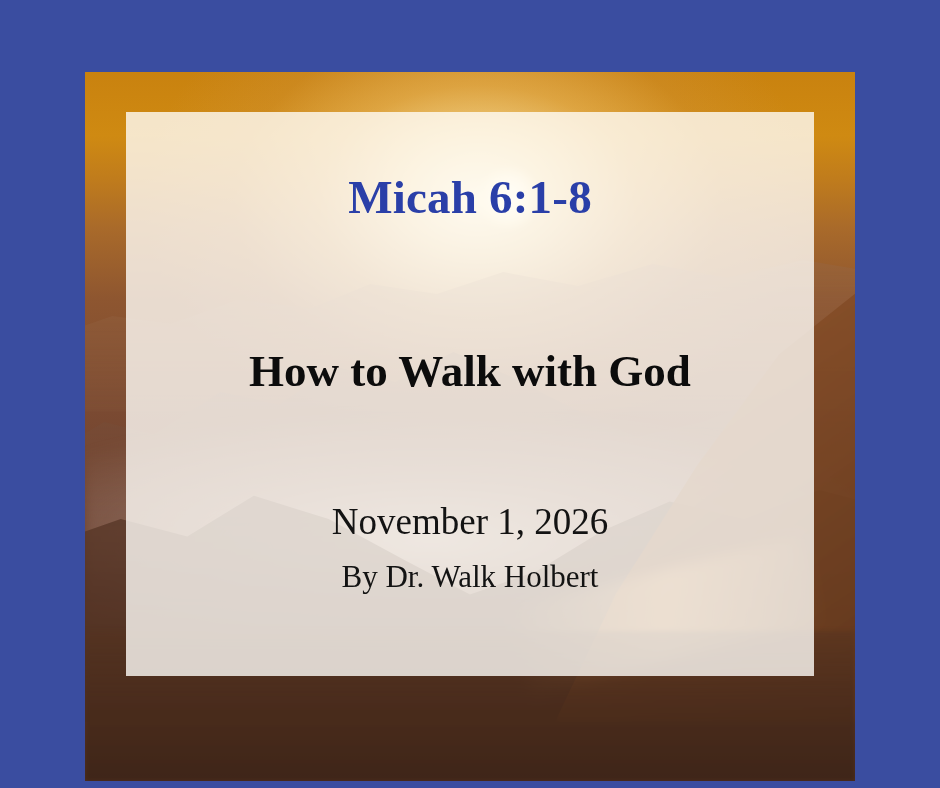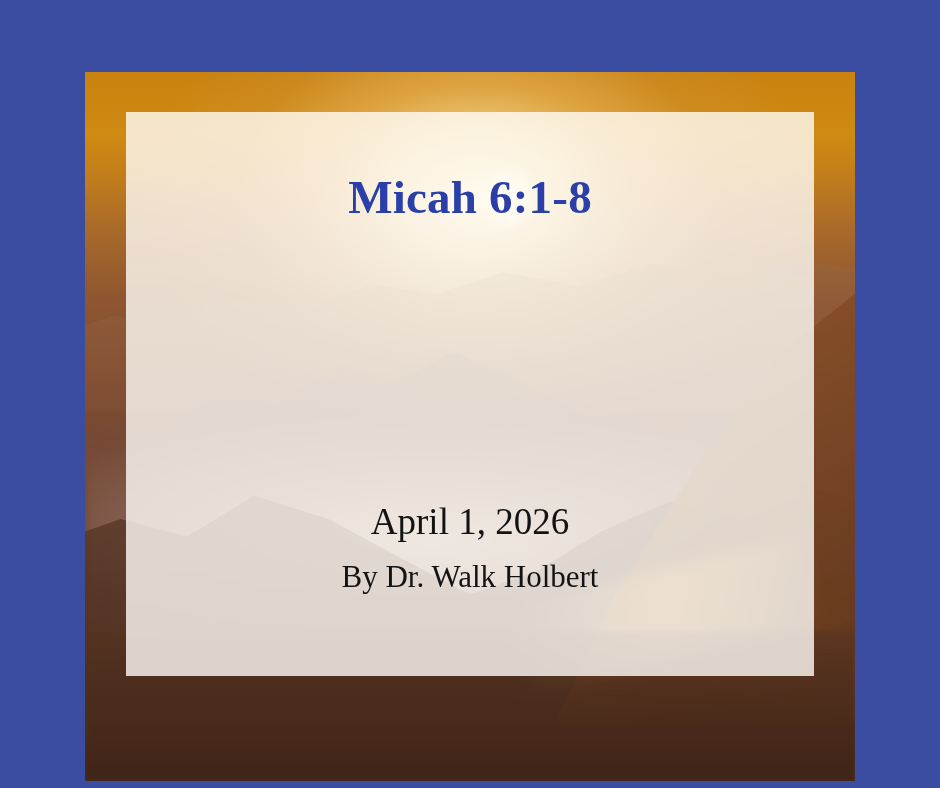--- a/index.html
+++ b/index.html
@@ -248,22 +248,23 @@
     <div class="ridge ridge-near"></div>
     <div class="dune-right"></div>
     <div class="light-streak"></div>
     <div class="foreground"></div>
 
     <div id="content-panel">
       <div class="text-layer">
 
         <div id="scripture-reference">Micah 6:1-8</div>
 
-
-        <div id="sermon-date">April 1, 2026</div>
+        <div id="sermon-title">How to Walk with God</div>
+
+        <div id="sermon-date">November 1, 2026</div>
 
         <div id="sermon-byline">By Dr. Walk Holbert</div>
 
       </div>
     </div>
 
   </div>
 </div>
 
 </body></html>

